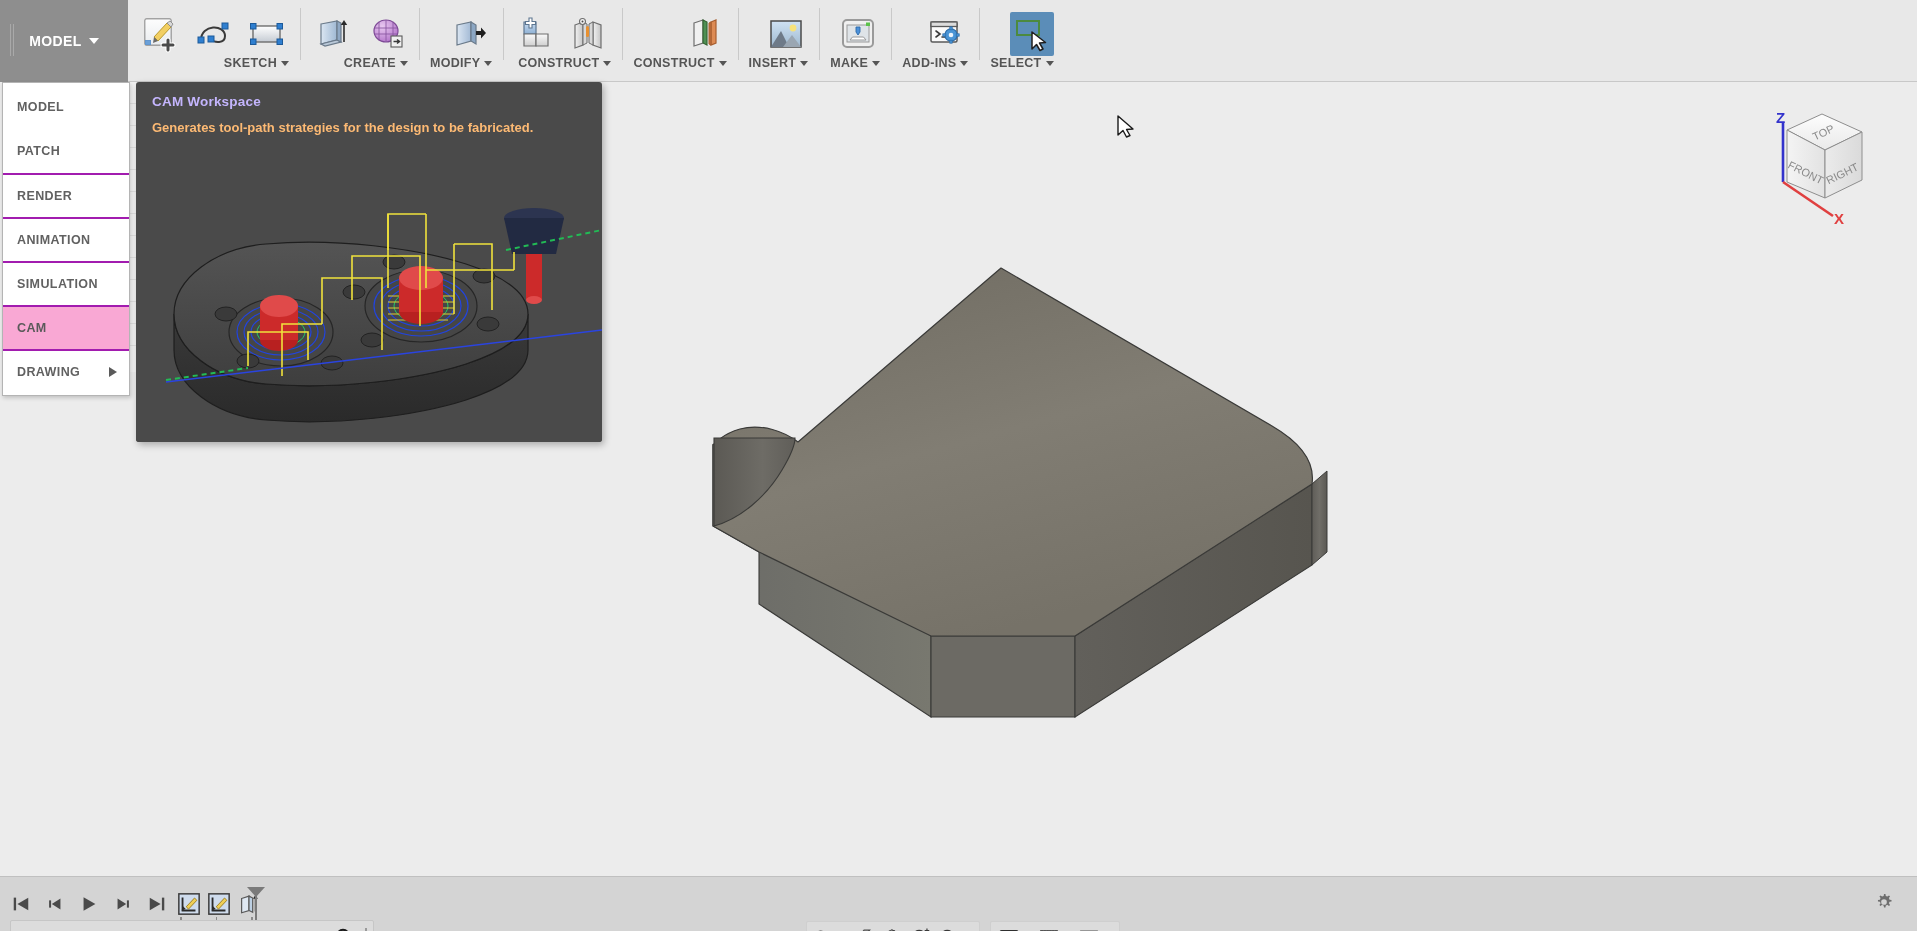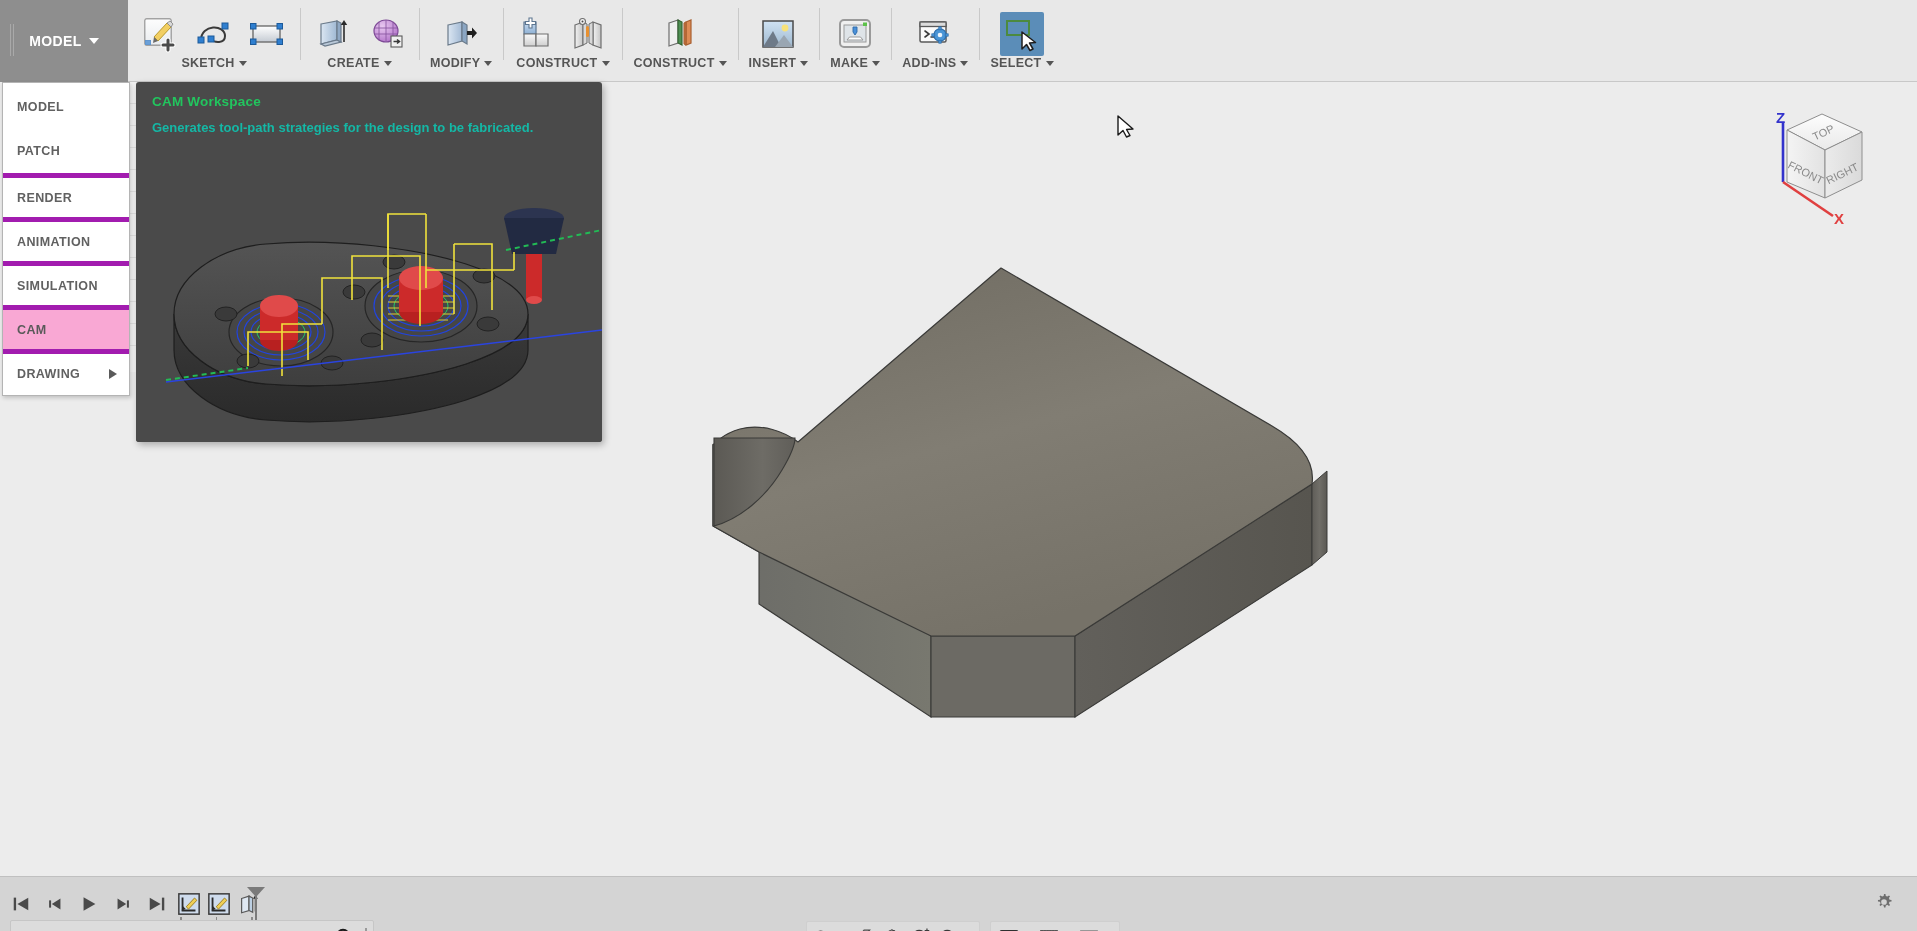--- a/index.html
+++ b/index.html
@@ -35,21 +35,21 @@
     display: inline-block; width: 0; height: 0; margin-left: 7px;
     border-left: 5px solid transparent; border-right: 5px solid transparent;
     border-top: 6px solid #ffffff; vertical-align: middle;
   }
 
   #ribbon-groups {
     position: absolute; left: 128px; top: 0; height: 82px;
     display: flex; align-items: stretch;
   }
   .rgroup {
-    display: flex; flex-direction: column; align-items: center;
+    display: flex; flex-direction: column; align-items: flex-end;
     padding: 0 11px; position: relative;
     justify-content: flex-start;
   }
   .rgroup + .rgroup::before {
     content: ""; position: absolute; left: 0; top: 8px;
     width: 1px; height: 52px; background: #c9c9c9;
   }
   .ricons { display: flex; align-items: flex-end; gap: 9px; height: 56px; padding-top: 5px; }
   .ricon {
     width: 44px; height: 44px; display: flex; align-items: center; justify-content: center;
@@ -71,21 +71,21 @@
     position: absolute; left: 2px; top: 82px; width: 128px;
     background: #ffffff; border: 1px solid #b4b4b4;
     box-shadow: 1px 2px 4px rgba(0,0,0,.18);
     z-index: 40; padding: 2px 0;
   }
   .ws-item {
     height: 44px; display: flex; align-items: center; padding: 0 0 0 14px;
     font-size: 12.5px; font-weight: bold; color: #616161; letter-spacing: .4px;
     cursor: pointer; position: relative;
   }
-  .ws-item.sep { border-top: 5px solid #a21caf; }
+  .ws-item.sep { border-top: 2px solid #a21caf; }
   .ws-item.hl { background: #f9a8d4; color: #5a5a5a; }
   .ws-arrow {
     position: absolute; right: 12px; top: 50%; margin-top: -5px;
     width: 0; height: 0;
     border-top: 5px solid transparent; border-bottom: 5px solid transparent;
     border-left: 8px solid #5a5a5a;
   }
 
   
   #browser-strip {
@@ -95,25 +95,25 @@
   #browser-strip .brow { height: 22px; border-bottom: 1px solid #e0e0e0; }
 
   
   #tooltip {
     position: absolute; left: 136px; top: 82px; width: 466px; height: 360px;
     background: #4a4a4a; border-radius: 3px; z-index: 30;
     box-shadow: 2px 3px 7px rgba(0,0,0,.28);
     overflow: hidden;
   }
   #tt-title {
-    color: #22c55e; font-size: 13.5px; font-weight: bold;
+    color: #c4b5fd; font-size: 13.5px; font-weight: bold;
     padding: 12px 16px 0 16px; letter-spacing: .2px;
   }
   #tt-desc {
-    color: #14b8a6; font-size: 13px; font-weight: bold; line-height: 15px;
+    color: #fdba74; font-size: 13px; font-weight: bold; line-height: 15px;
     padding: 11px 31px 0 16px;
   }
   #tt-image { position: absolute; left: 0; top: 72px; width: 466px; height: 288px; overflow: hidden; }
 
   
   #viewport {
     position: absolute; left: 0; top: 82px; width: 1917px; height: 750px;
     background: #ececec;
   }
   #model-svg { position: absolute; left: 0; top: 0; }

